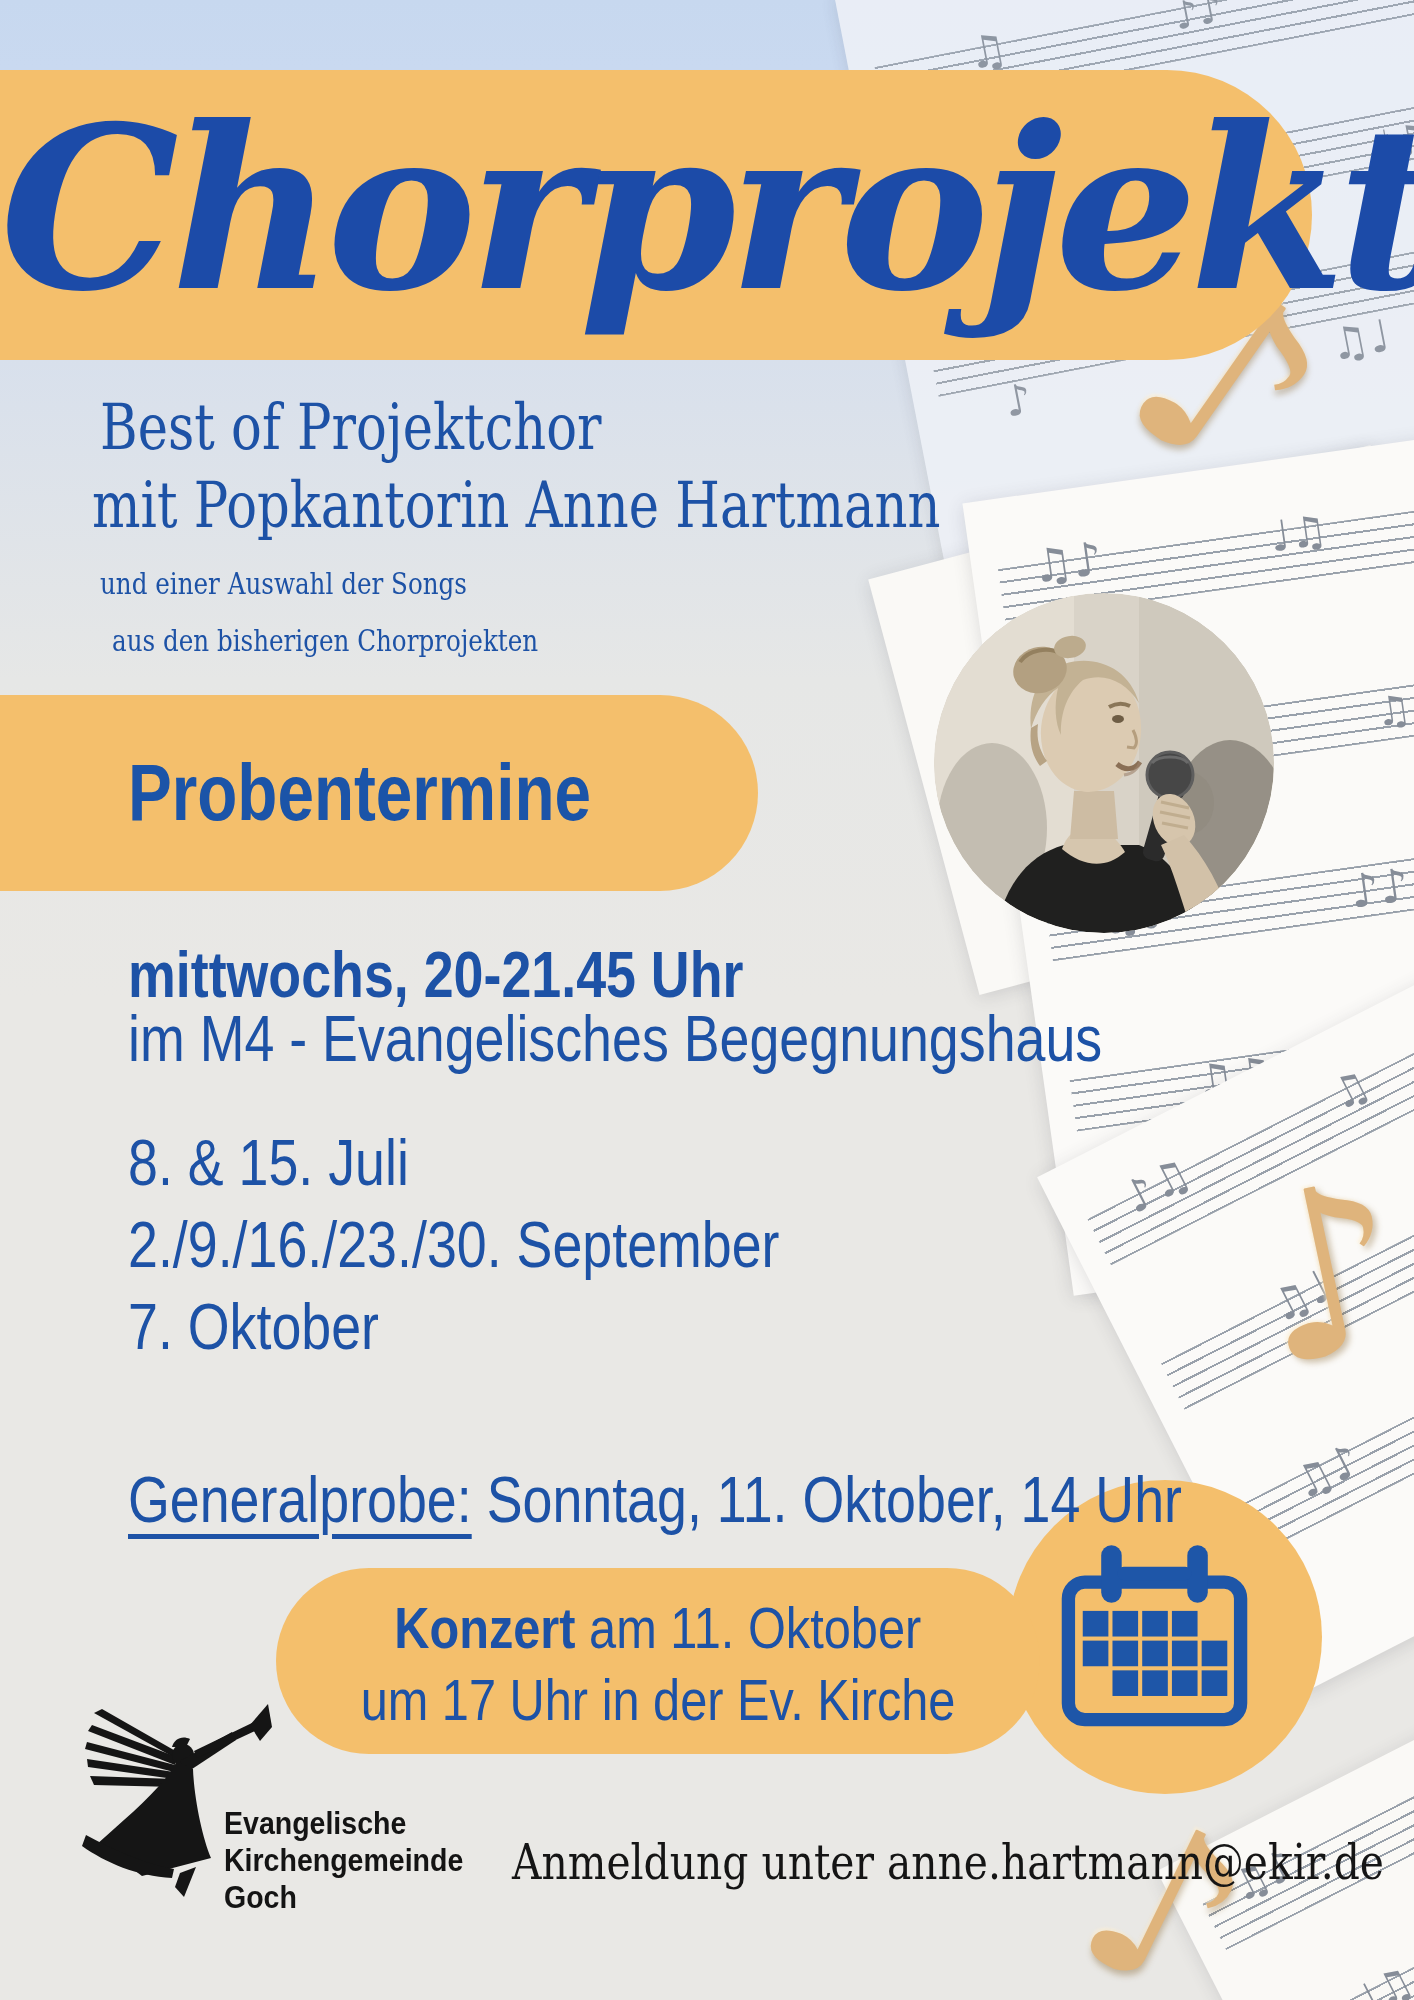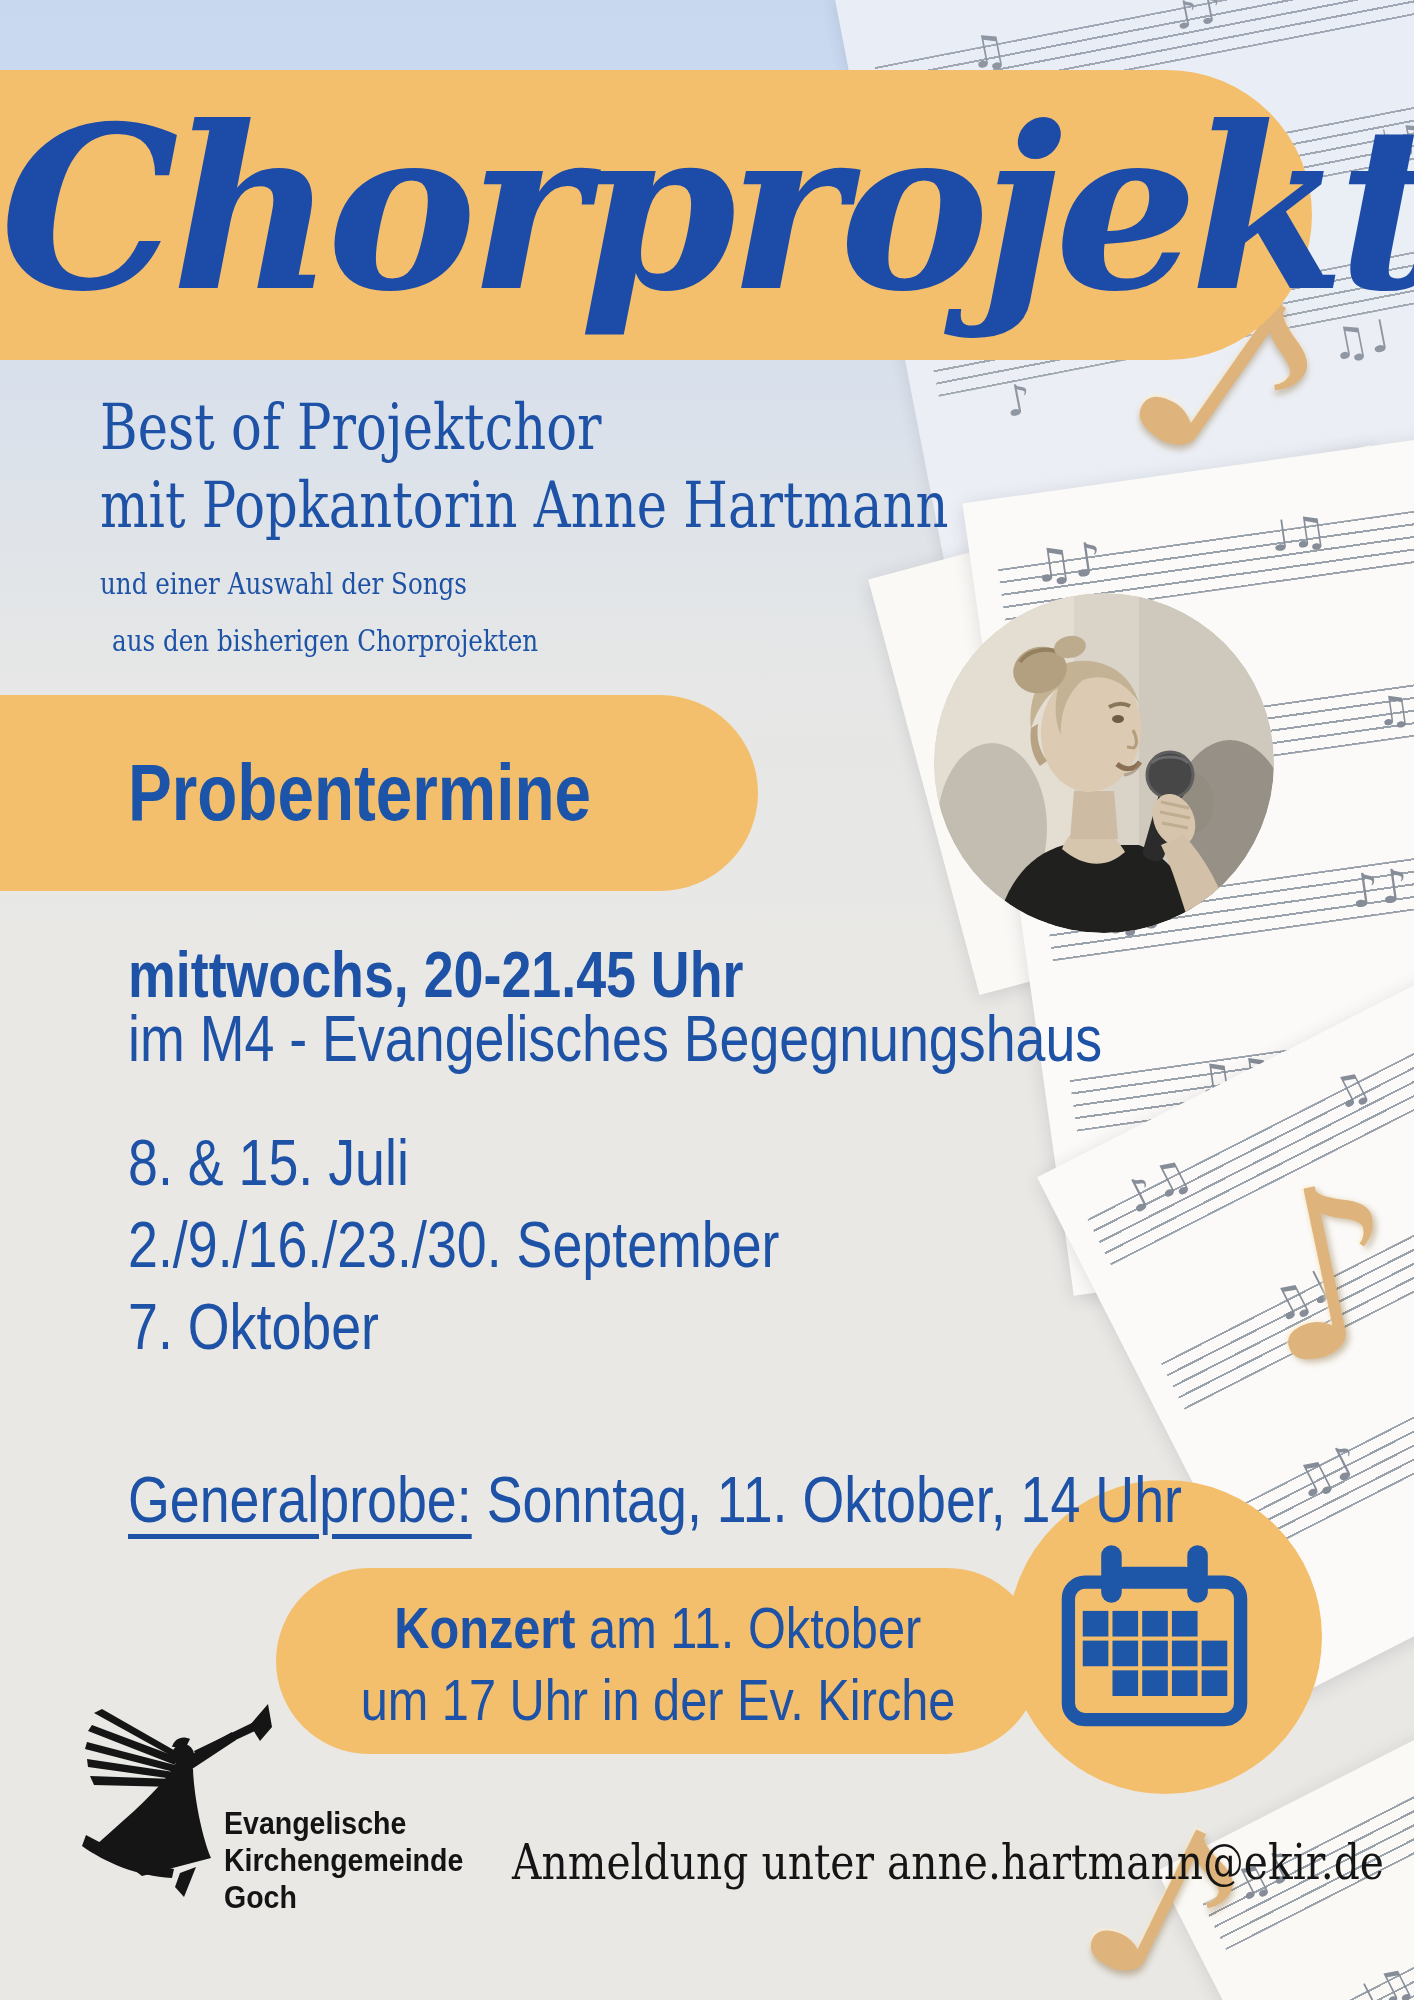--- a/index.html
+++ b/index.html
@@ -95,21 +95,21 @@
   </div>
 
   <span class="gold-note" style="left:1150px;top:240px;font-size:245px;transform:rotate(35deg);">♪</span>
   <span class="gold-note" style="left:1255px;top:1140px;font-size:230px;transform:rotate(-12deg);">♪</span>
   <span class="gold-note" style="left:1095px;top:1780px;font-size:220px;transform:rotate(26deg);">♪</span>
 
   <div class="abs title-banner"></div>
   <div class="abs title-text">Chorprojekt</div>
 
   <div class="abs serifline sub" style="left:100px;top:390px;"><span class="sx">Best of Projektchor</span></div>
-  <div class="abs serifline sub" style="left:100px;top:468px;text-decoration:underline;"><span class="sx">mit Popkantorin Anne Hartmann</span></div>
+  <div class="abs serifline sub" style="left:92px;top:468px;text-decoration:underline;"><span class="sx">mit Popkantorin Anne Hartmann</span></div>
   <div class="abs serifline desc" style="left:100px;top:566px;"><span class="sx">und einer Auswahl der Songs</span></div>
   <div class="abs serifline desc" style="left:112px;top:623px;"><span class="sx">aus den bisherigen Chorprojekten</span></div>
 
   <div class="abs probe-banner"></div>
   <div class="abs probe-text"><span class="sx">Probentermine</span></div>
 
   <svg class="abs photo" viewBox="0 0 340 340">
     <defs>
         <clipPath id="pc">
           <circle cx="170" cy="170" r="170"></circle>

